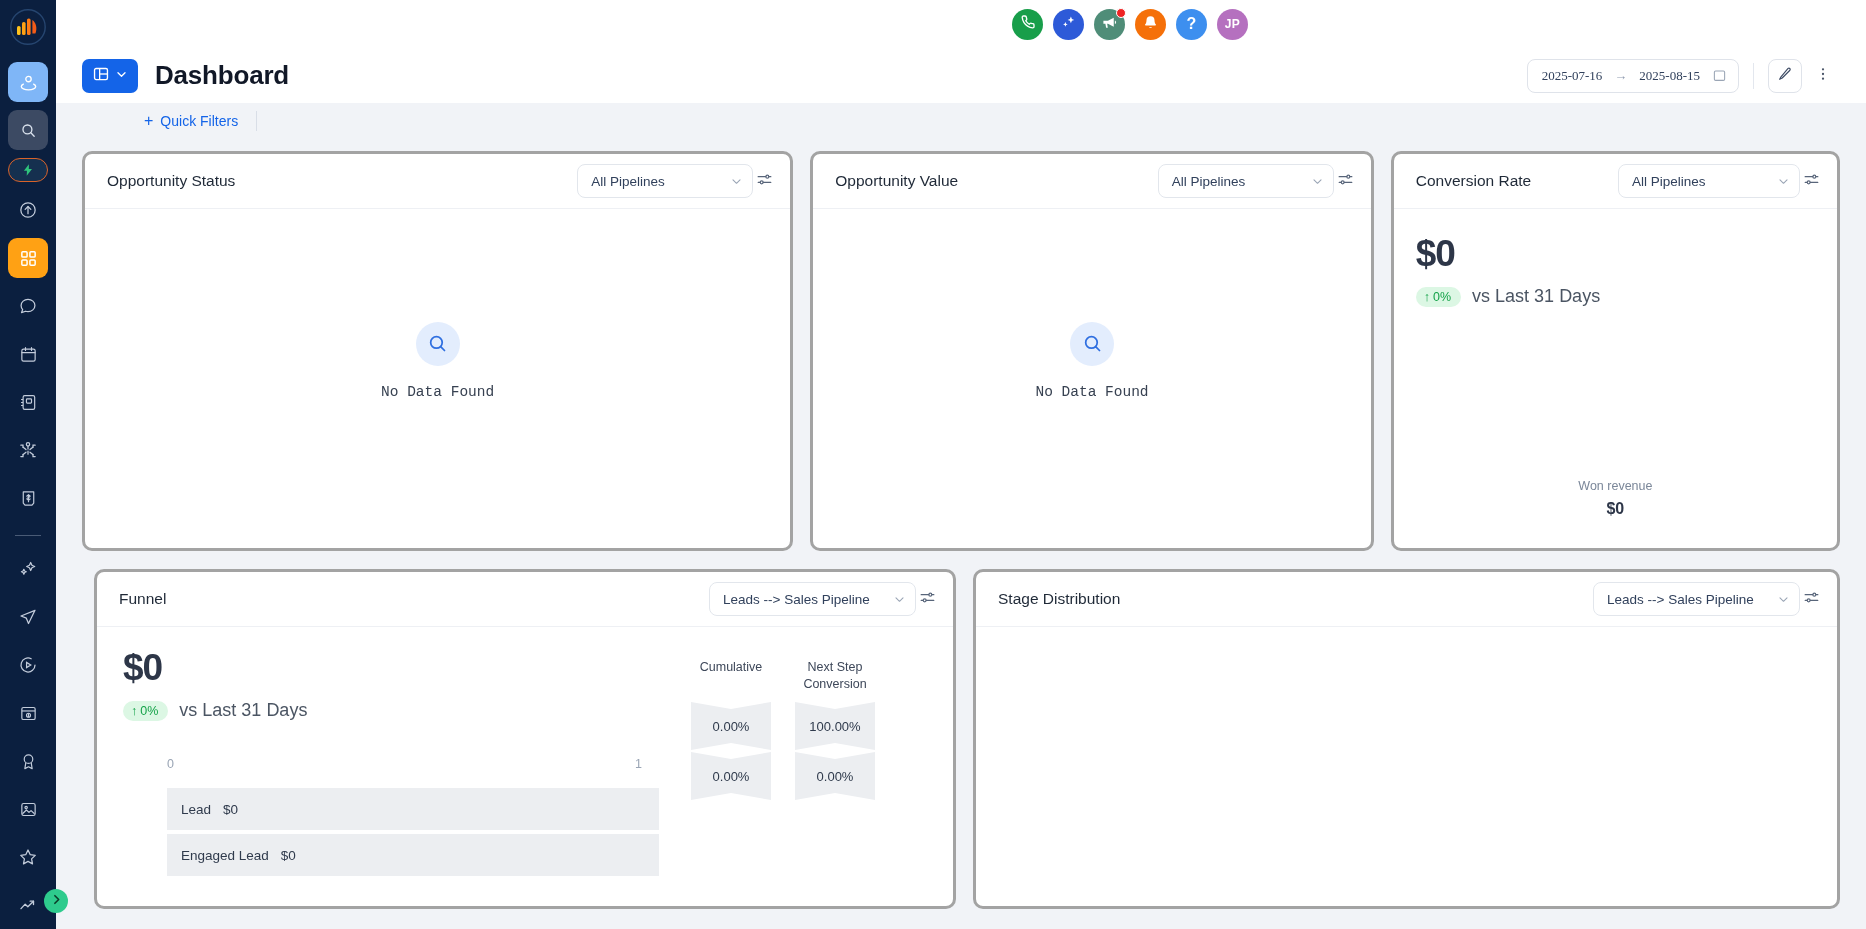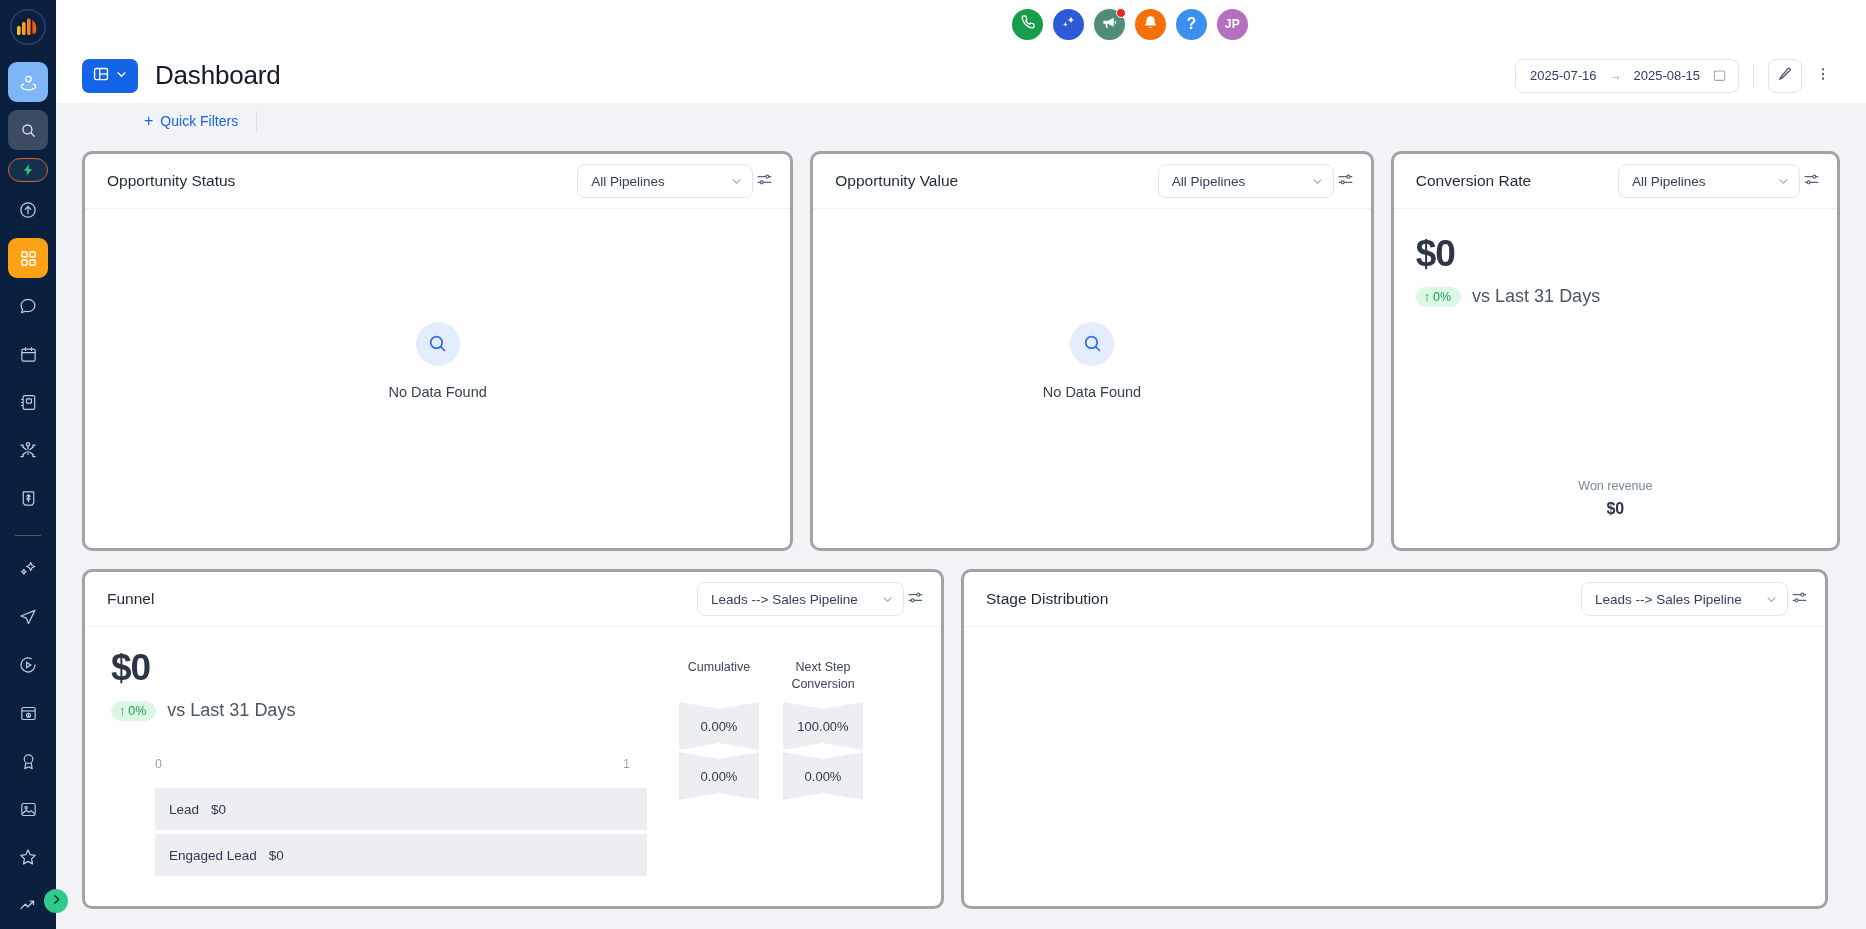--- a/index.html
+++ b/index.html
@@ -84,29 +84,30 @@
     background: #ffffff; height: 55px;
     display: flex; align-items: center; padding: 0 30px 0 26px;
     flex: 0 0 55px;
   }
   .dash-btn {
     background: #1464e8; color: #fff;
     border-radius: 7px; height: 34px; padding: 0 10px;
     display: flex; align-items: center; gap: 5px; cursor: pointer;
   }
   .page-title {
-    font-size: 26px; color: #111827; font-weight: 400;
+    font-size: 26px; color: #111827; font-weight: 700;
     margin-left: 17px; letter-spacing: -.2px;
   }
   .head-right { margin-left: auto; display: flex; align-items: center; gap: 0; }
   .daterange {
     border: 1px solid #dfe3ea; border-radius: 8px; height: 34px;
     display: flex; align-items: center; gap: 12px;
     padding: 0 11px 0 14px; font-size: 13px; color: #31415c; cursor: pointer;
     background: #fff;
+    font-family: Liberation Serif, serif;
   }
   .daterange .arr { color: #8f9bb0; font-size: 13px; }
   .vdiv { width: 1px; height: 26px; background: #e3e7ee; margin: 0 14px; }
   .icon-btn {
     width: 34px; height: 34px; border: 1px solid #dfe3ea; border-radius: 8px;
     display: flex; align-items: center; justify-content: center;
     color: #3c4a63; background: #fff; cursor: pointer;
   }
   .kebab {
     width: 26px; height: 34px; margin-left: 8px;
@@ -126,21 +127,21 @@
   .qf .plus { font-size: 16px; line-height: 1; }
   .qf-div { width: 1px; height: 20px; background: #d9dee7; margin-left: 18px; }
 
   .content {
     flex: 1 1 auto; overflow: hidden;
     padding: 12px 26px 0 26px;
     background: #f1f3f7;
   }
 
   .row { display: flex; gap: 17px; }
-  .row-2 { margin-top: 18px; }
+  .row-2 { margin-top: 18px; justify-content: flex-end; }
 
   .card {
     background: #ffffff; border-radius: 10px;
     border: 3px solid #a3a3a3;
     display: flex; flex-direction: column;
     overflow: hidden;
   }
   .card-head {
     height: 55px; flex: 0 0 55px;
     display: flex; align-items: center;
@@ -165,21 +166,21 @@
     height: 100%; display: flex; flex-direction: column;
     align-items: center; justify-content: center; gap: 18px;
     padding-bottom: 36px;
   }
   .empty-circle {
     width: 44px; height: 44px; border-radius: 50%;
     background: #e3edfd;
     display: flex; align-items: center; justify-content: center;
     color: #2f6fe0;
   }
-  .empty-text { font-size: 14.5px; color: #374151; }
+  .empty-text { font-size: 14.5px; color: #374151; font-family: Liberation Mono, monospace; }
 
   .big-num { font-size: 37px; color: #2d3648; font-weight: 700; letter-spacing: -1px; line-height: 1; }
   .delta-row { display: flex; align-items: center; gap: 11px; margin-top: 14px; }
   .delta {
     background: #dcf7e4; color: #16a34a;
     border-radius: 11px; padding: 3px 10px 3px 8px;
     font-size: 12.5px; display: flex; align-items: center; gap: 3px;
   }
   .delta-label { font-size: 18px; color: #4b5563; }
 

